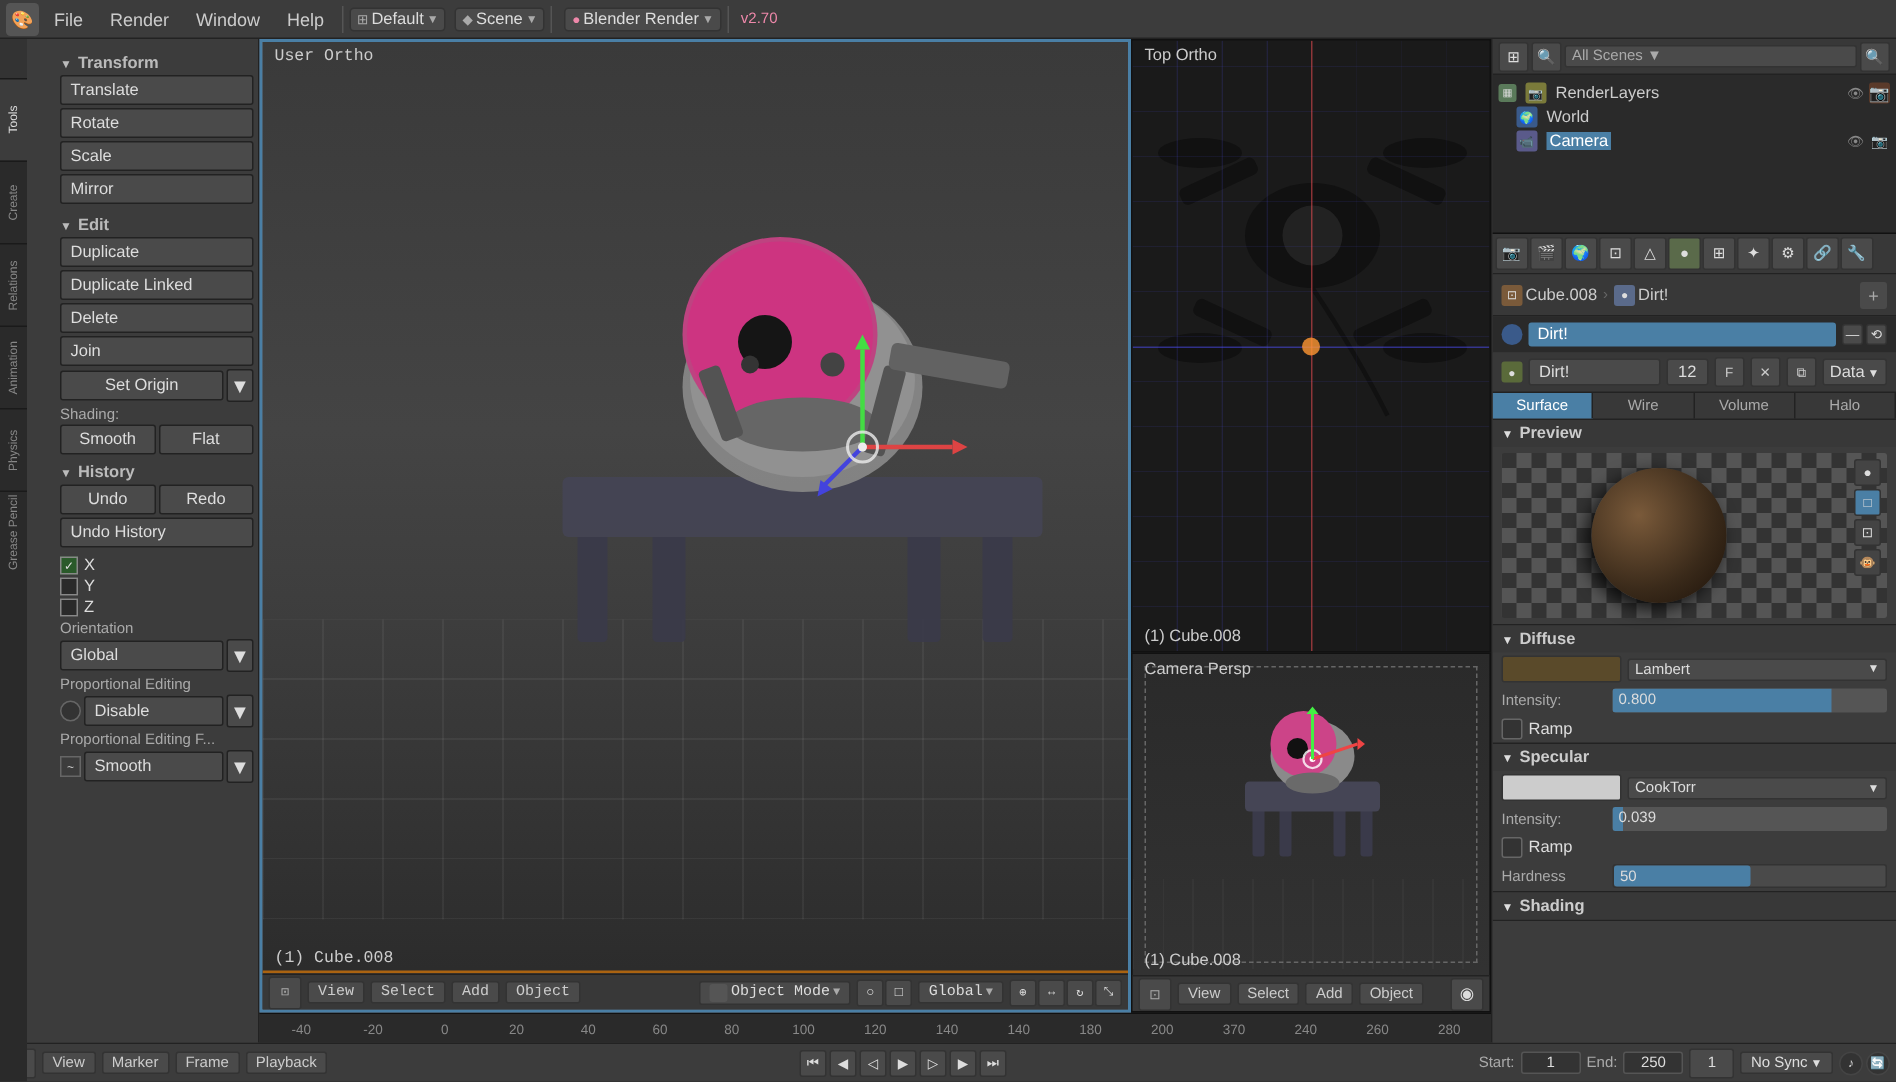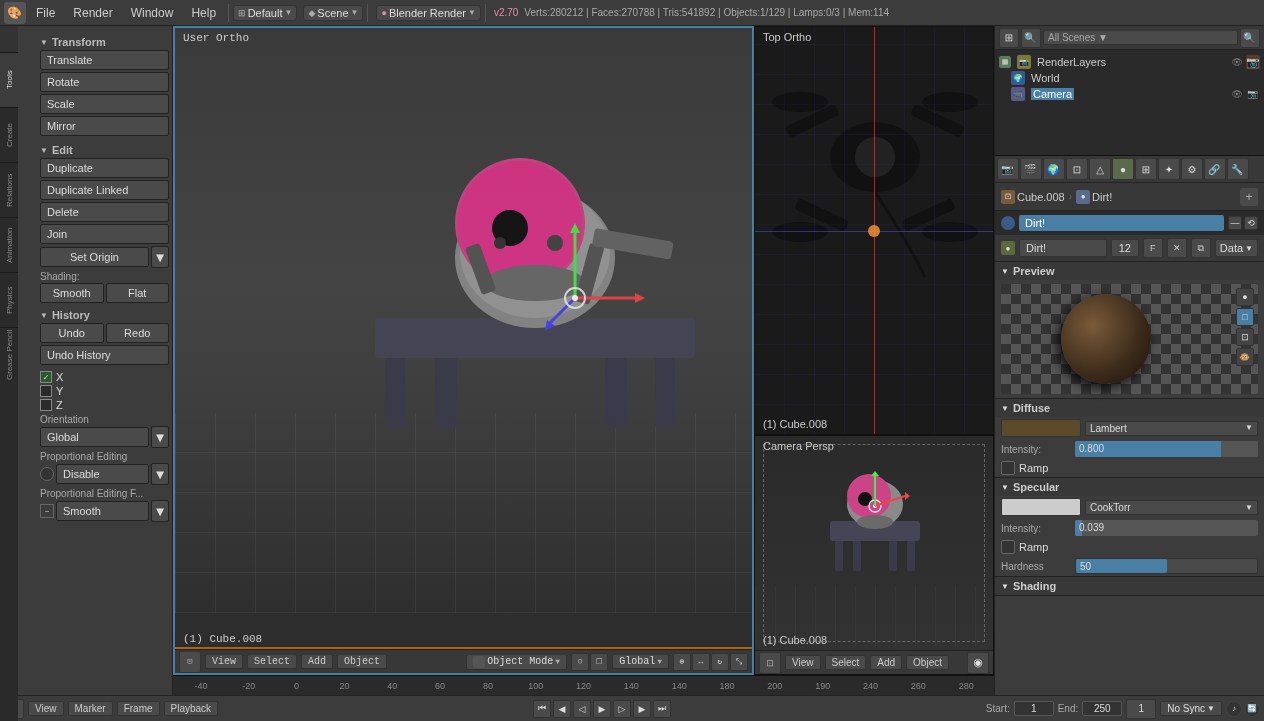--- a/index.html
+++ b/index.html
@@ -145,21 +145,20 @@
     <span style="font-size:8px;color:#aaa">▼</span>
   </div>
   <div class="top-bar-sep" data-name="separator2"></div>
   <div style="display:flex;align-items:center;gap:2px;background:#4a4a4a;border:1px solid #333;border-radius:3px;padding:1px 4px;margin-left:4px;">
     <span style="font-size:9px;color:#e8a;">●</span>
     <span data-name="engine-display" style="font-size:11px;color:#ddd;">Blender Render</span>
     <span style="font-size:8px;color:#aaa">▼</span>
   </div>
   <div class="top-bar-sep" data-name="separator3"></div>
   <span data-name="version-info" style="font-size:10px;color:#e8a;margin-left:4px;">v2.70</span>
-  <span data-name="stats-info" style="font-size:10px;color:#aaa;margin-left:4px;">Verts:280212 | Faces:270788 | Tris:541892 | Objects:1/129 | Lamps:0/3 | Mem:114</span>
 </div>
 
 <div class="main-layout" style="position:relative;">
 
   <div class="vtabs-container" data-name="sidebar-tabs">
     <div class="vtab active" data-name="sidebar-tab-tools">Tools</div>
     <div class="vtab" data-name="sidebar-tab-create">Create</div>
     <div class="vtab" data-name="sidebar-tab-relations">Relations</div>
     <div class="vtab" data-name="sidebar-tab-animation">Animation</div>
     <div class="vtab" data-name="sidebar-tab-physics">Physics</div>
@@ -415,21 +414,21 @@
         <span class="tl-coord" data-name="tc-3">20</span>
         <span class="tl-coord" data-name="tc-4">40</span>
         <span class="tl-coord" data-name="tc-5">60</span>
         <span class="tl-coord" data-name="tc-6">80</span>
         <span class="tl-coord" data-name="tc-7">100</span>
         <span class="tl-coord" data-name="tc-8">120</span>
         <span class="tl-coord" data-name="tc-9">140</span>
         <span class="tl-coord" data-name="tc-10">140</span>
         <span class="tl-coord" data-name="tc-11">180</span>
         <span class="tl-coord" data-name="tc-12">200</span>
-        <span class="tl-coord" data-name="tc-13">190</span>
+        <span class="tl-coord" data-name="tc-13">370</span>
         <span class="tl-coord" data-name="tc-14">240</span>
         <span class="tl-coord" data-name="tc-15">260</span>
         <span class="tl-coord" data-name="tc-16">280</span>
       </div>
     </div>
   </div>
 
   <div class="right-panel" data-name="right-panel">
 
     <div style="height:130px;background:#2a2a2a;border-bottom:1px solid #111;overflow:hidden;" data-name="outliner-section">
@@ -510,20 +509,26 @@
         <div style="background:#4a4a4a;border:1px solid #333;color:#ddd;padding:2px 4px;border-radius:2px;font-size:11px;width:28px;text-align:center;" data-name="mat-slot-num">12</div>
         <div style="width:20px;height:20px;background:#4a4a4a;border:1px solid #333;color:#ccc;border-radius:2px;display:flex;align-items:center;justify-content:center;cursor:pointer;font-size:9px;" data-name="mat-f-btn">F</div>
         <div style="width:20px;height:20px;background:#4a4a4a;border:1px solid #333;color:#ccc;border-radius:2px;display:flex;align-items:center;justify-content:center;cursor:pointer;font-size:9px;" data-name="mat-x-btn">✕</div>
         <div style="width:20px;height:20px;background:#4a4a4a;border:1px solid #333;color:#ccc;border-radius:2px;display:flex;align-items:center;justify-content:center;cursor:pointer;font-size:9px;" data-name="mat-copy-btn">⧉</div>
         <div style="background:#4a4a4a;border:1px solid #333;color:#ddd;padding:2px 4px;border-radius:2px;font-size:11px;display:flex;align-items:center;gap:2px;cursor:pointer;" data-name="mat-data-select">
           <span data-name="mat-data-label">Data</span>
           <span style="font-size:8px;" data-name="mat-data-expand">▼</span>
         </div>
       </div>
 
+      <div class="surface-tabs" data-name="surface-tabs">
+        <div class="surface-tab active" data-name="surface-tab-surface">Surface</div>
+        <div class="surface-tab" data-name="surface-tab-wire">Wire</div>
+        <div class="surface-tab" data-name="surface-tab-volume">Volume</div>
+        <div class="surface-tab" data-name="surface-tab-halo">Halo</div>
+      </div>
 
       <div class="prop-section" data-name="preview-section">
         <div class="prop-section-header" data-name="preview-section-header">
           <span style="font-size:8px;" data-name="preview-arrow">▼</span>
           <span class="prop-section-title" data-name="preview-title">Preview</span>
         </div>
         <div style="position:relative;margin:4px 6px;height:110px;" data-name="preview-container">
           <div class="sphere-bg" style="position:absolute;inset:0;border-radius:2px;" data-name="preview-bg"></div>
           <div class="sphere" data-name="preview-sphere"></div>
           <div class="preview-icons" data-name="preview-icons">

